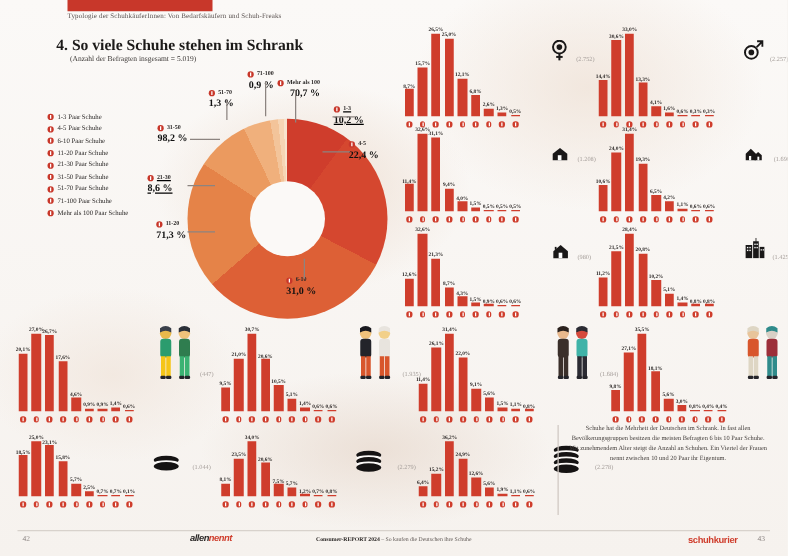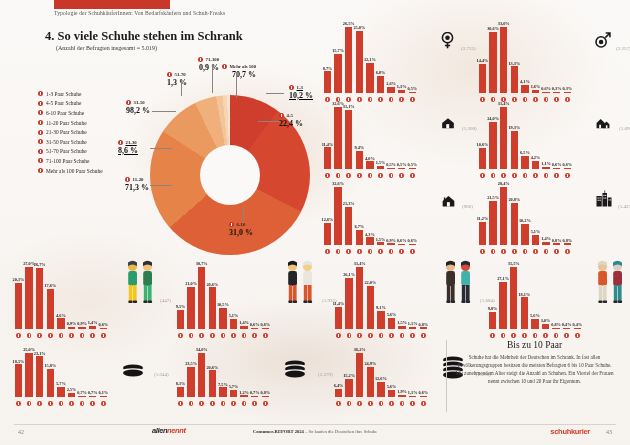--- a/index.html
+++ b/index.html
@@ -208,21 +208,21 @@
     </div>
     <div class="lead" style="left: 212px; top: 65px; width: 0.7px; height: 28px;"></div>
     <div class="callout" style="left: 222px; top: 64px;">
       <div class="tag">
         <span class="cdot"></span>
         <span class="cname">Mehr als 100</span>
       </div>
       <div class="cval">70,7 %</div>
     </div>
     <div class="lead" style="left: 236px; top: 72px; width: 0.7px; height: 26px;"></div>
-    <div class="callout" style="left: 289px; top: 85px; text-decoration: underline;">
+    <div class="callout" style="left: 267px; top: 85px; text-decoration: underline;">
       <div class="tag">
         <span class="cdot"></span>
         <span class="cname">1-3</span>
       </div>
       <div class="cval">10,2 %</div>
     </div>
     <div class="lead" style="left: 266px; top: 93px; width: 18px; height: 0.7px;"></div>
     <div class="callout" style="left: 279px; top: 113px;">
       <div class="tag">
         <span class="cdot"></span>
@@ -1297,21 +1297,20 @@
           <ellipse cx="11" cy="11.4" rx="10" ry="2.2" fill="#fbf9f7"></ellipse>
           <ellipse cx="11" cy="14" rx="10" ry="3.4" fill="#151313"></ellipse>
           <ellipse cx="11" cy="16.4" rx="10" ry="2.2" fill="#fbf9f7"></ellipse>
           <ellipse cx="11" cy="19" rx="10" ry="3.4" fill="#151313"></ellipse>
         </svg></div>
       <div class="gcount" style="left:142px;top:32px">(2.278)</div>
     </div>
   </div>
 
 <div class="summary">
-  <h3>Bis zu 10 Paar</h3>
   <p>Schuhe hat die Mehrheit der Deutschen im Schrank. In fast allen Bevölkerungsgruppen besitzen die meisten Befragten 6 bis 10 Paar Schuhe. Mit zunehmendem Alter steigt die Anzahl an Schuhen. Ein Viertel der Frauen nennt zwischen 10 und 20 Paar ihr Eigentum.</p>
 </div>
 
 <div class="footrule"></div>
 <div class="pagenum-l">42</div>
 <div class="pagenum-r">43</div>
 <div class="logo-left"><span>allen</span><span style="color:#cf3d2c">nennt</span></div>
 <div class="footcenter"><b>Consumer-REPORT 2024</b><span> – So kaufen die Deutschen ihre Schuhe</span></div>
 <div class="logo-right">schuhkurier</div>
 

